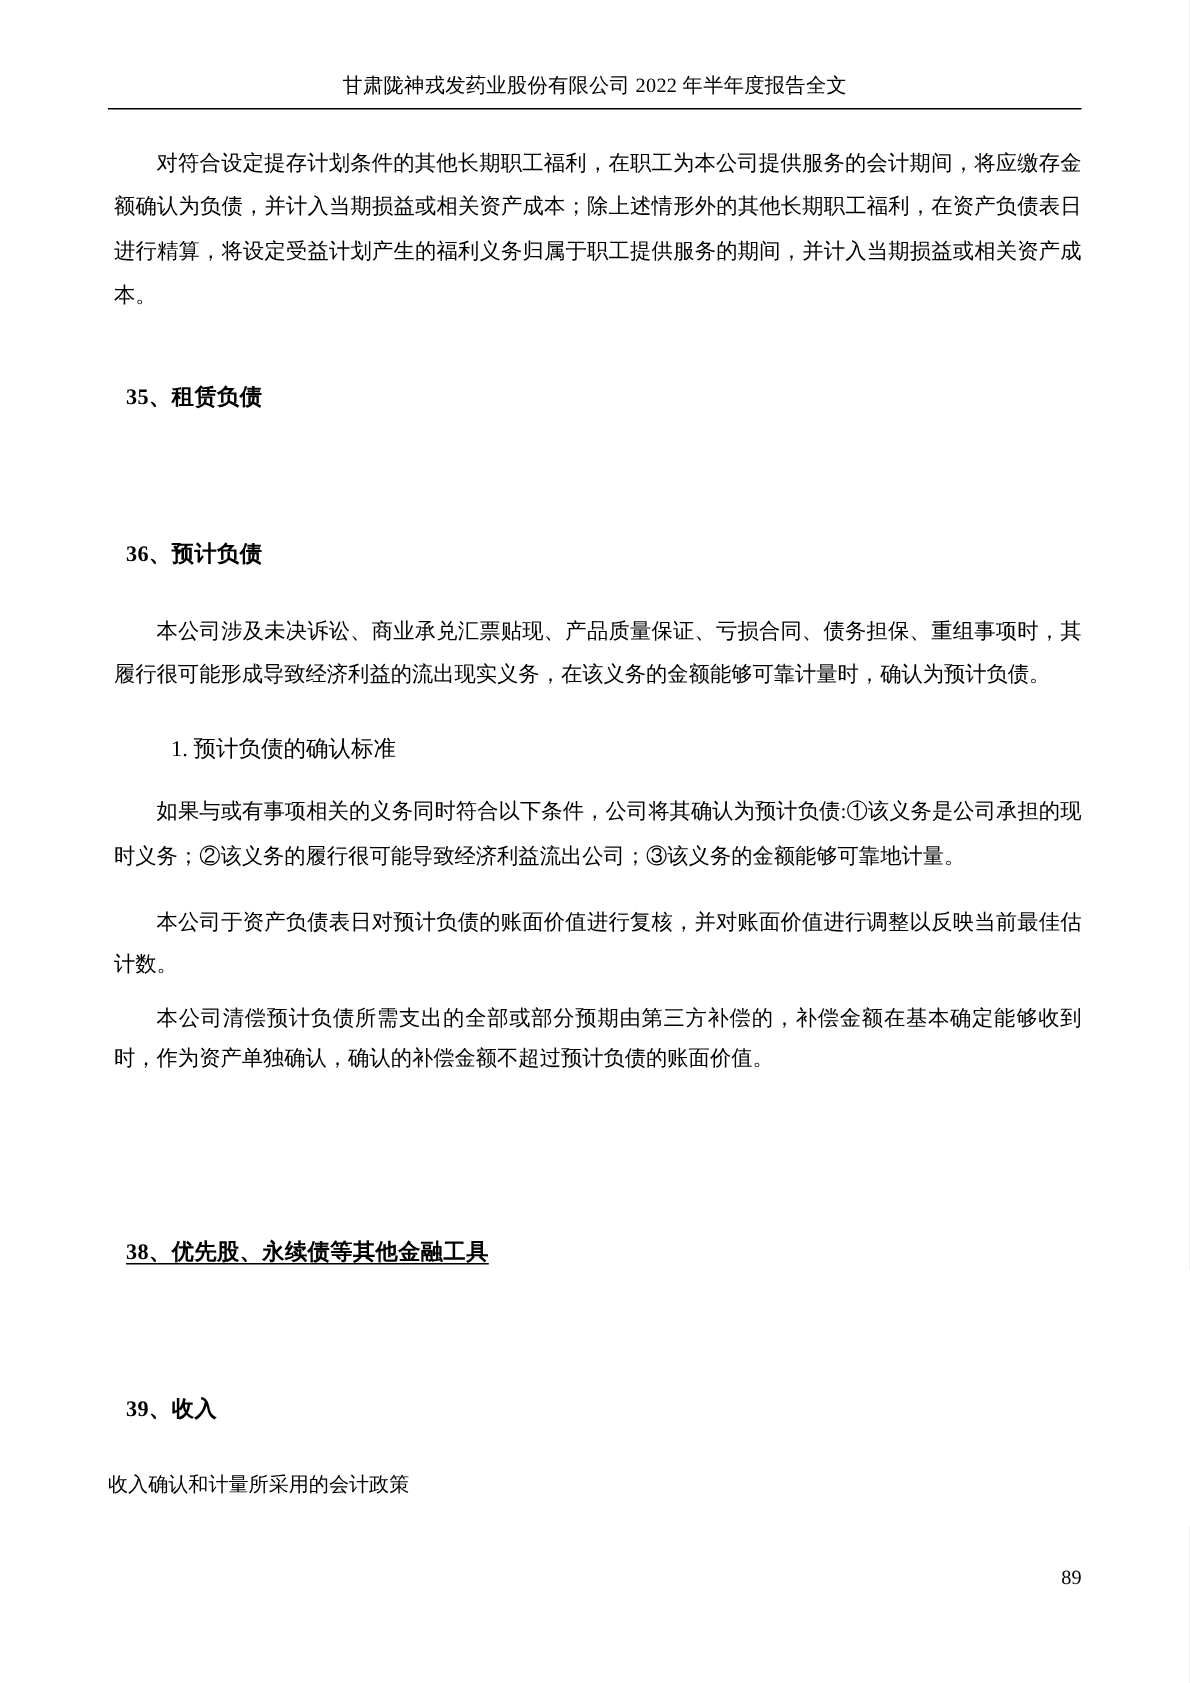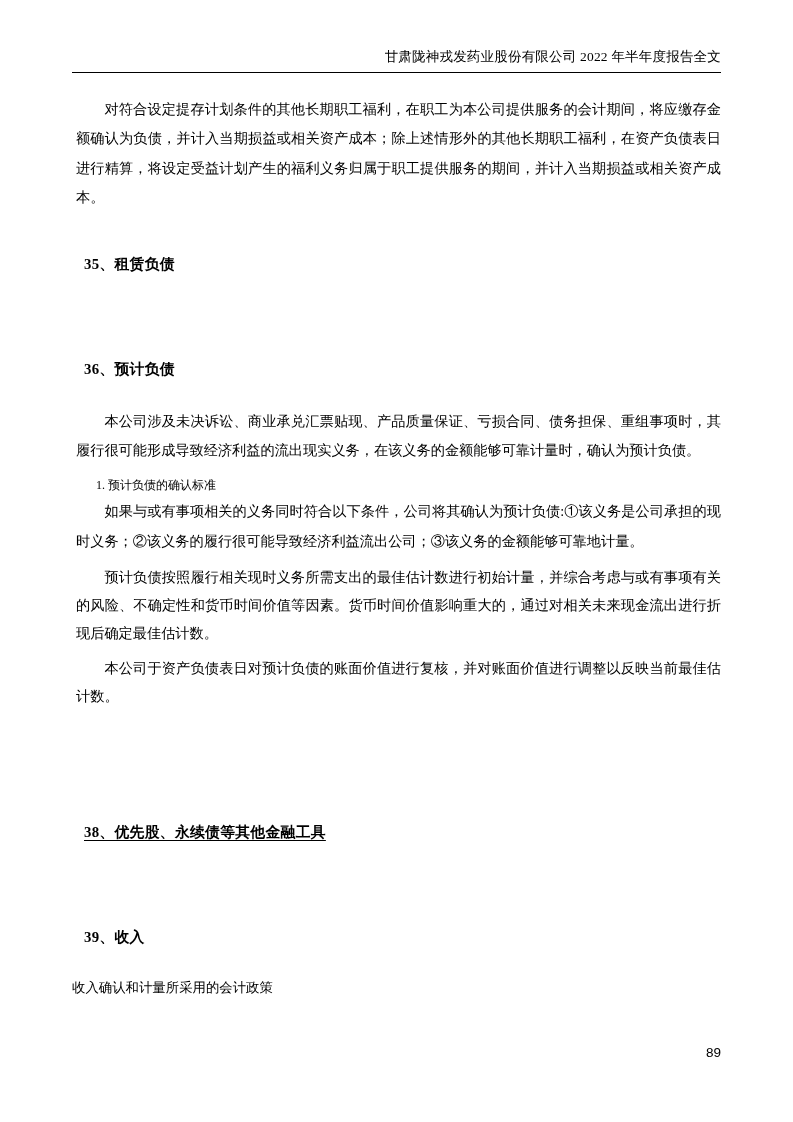--- a/index.html
+++ b/index.html
@@ -18,21 +18,21 @@
     color: #000000;
     overflow: hidden;
   }
   .content {
     position: absolute;
     left: 72px;
     right: 72px;
     top: 48px;
   }
   .header-line {
-    text-align: right;
+    text-align: center;
     font-size: 13.5px;
     font-family: "Liberation Serif", "DejaVu Serif", serif;
     letter-spacing: 0.2px;
     padding-bottom: 6px;
     color: #000;
   }
   .rule {
     border: 0;
     border-top: 1.6px solid #000;
     margin: 0 0 22px 0;
@@ -56,37 +56,37 @@
   }
   h3.section.underline {
     text-decoration: underline;
     text-underline-offset: 3px;
   }
   .gap-md { height: 30px; }
   .gap-sm { height: 16px; }
   .gap-xs { height: 8px; }
   .gap-xl { height: 62px; }
   p.sub {
-    font-size: 12px;
+    font-size: 15px;
     line-height: 2.0;
-    margin: 0;
+    margin: 12px;
     text-indent: 2em;
   }
   p.plain {
     font-size: 13.4px;
     line-height: 1.9;
     margin: 0;
     text-indent: 0;
   }
   .pagenum {
     position: absolute;
     right: 72px;
     bottom: 62px;
     font-size: 13.5px;
-    font-family: Liberation Sans, sans-serif;
+    font-family: Liberation Serif, serif;
   }
 </style>
 </head>
 <body>
 
 <div class="page">
 
   <div class="content">
 
     <div class="header-line">甘肃陇神戎发药业股份有限公司 2022 年半年度报告全文</div>
@@ -101,26 +101,26 @@
     <h3 class="section">36、预计负债</h3>
 
     <div class="gap-sm"></div>
     <p class="body">本公司涉及未决诉讼、商业承兑汇票贴现、产品质量保证、亏损合同、债务担保、重组事项时，其履行很可能形成导致经济利益的流出现实义务，在该义务的金额能够可靠计量时，确认为预计负债。</p>
 
     <div class="gap-xs"></div>
     <p class="sub">1. 预计负债的确认标准</p>
     <p class="body">如果与或有事项相关的义务同时符合以下条件，公司将其确认为预计负债:①该义务是公司承担的现时义务；②该义务的履行很可能导致经济利益流出公司；③该义务的金额能够可靠地计量。</p>
 
     <div class="gap-xs"></div>
-    <p class="body tight">预计负债按照履行相关现时义务所需支出的最佳估计数进行初始计量，并综合考虑与或有事项有关的风险、不确定性和货币时间价值等因素。货币时间价值影响重大的，通过对相关未来现金流出进行折现后确定最佳估计数。</p>
 
     <div class="gap-xs"></div>
     <p class="body tight">本公司于资产负债表日对预计负债的账面价值进行复核，并对账面价值进行调整以反映当前最佳估计数。</p>
 
     <div class="gap-xs"></div>
+    <p class="body tight">本公司清偿预计负债所需支出的全部或部分预期由第三方补偿的，补偿金额在基本确定能够收到时，作为资产单独确认，确认的补偿金额不超过预计负债的账面价值。</p>
 
     <div class="gap-md"></div>
 
     <div class="gap-xl"></div>
     <h3 class="section underline">38、优先股、永续债等其他金融工具</h3>
 
     <div class="gap-xl"></div>
     <h3 class="section">39、收入</h3>
 
     <div class="gap-sm"></div>

